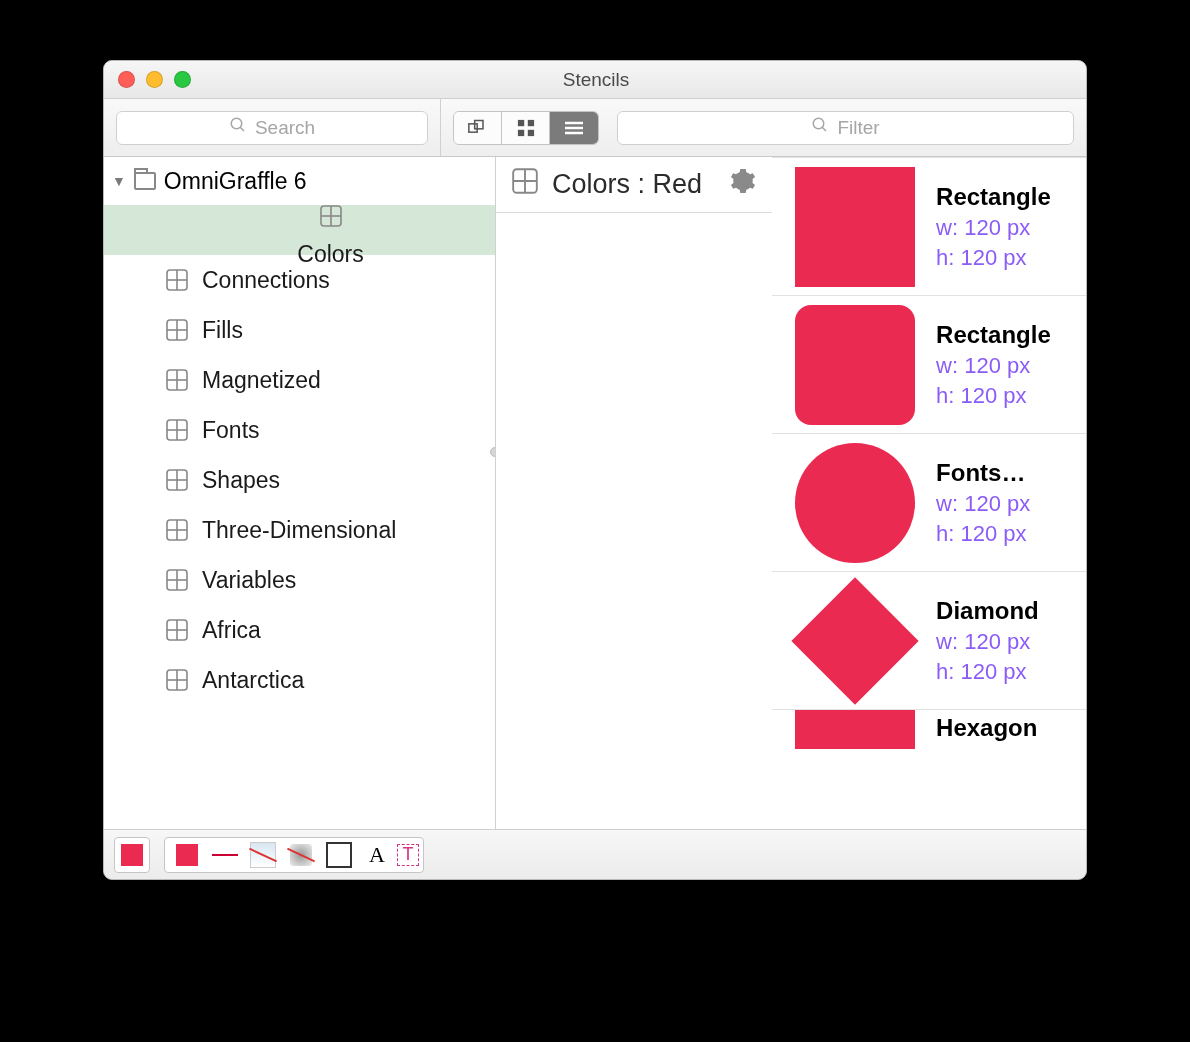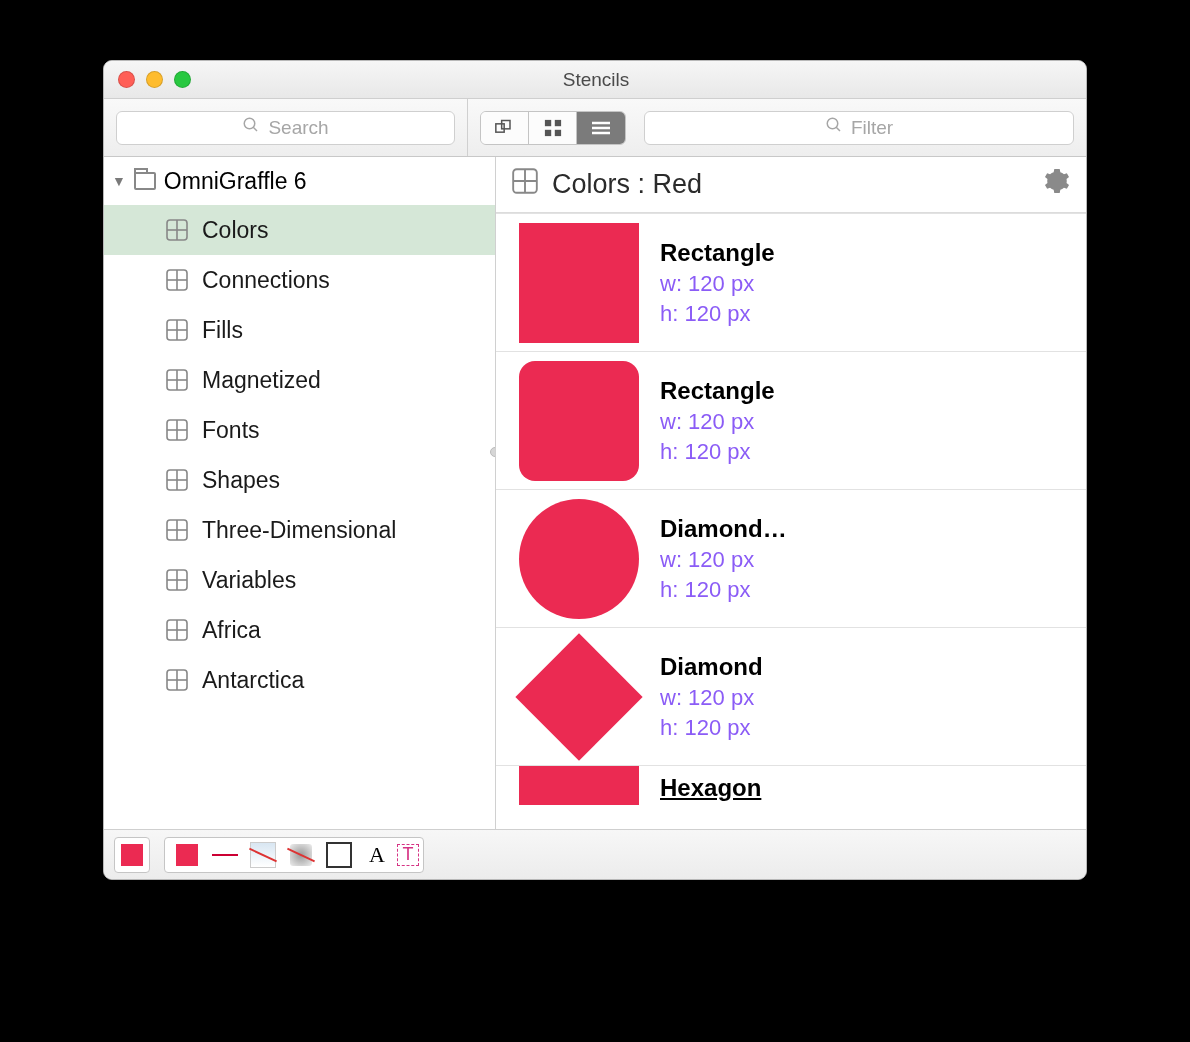--- a/index.html
+++ b/index.html
@@ -50,21 +50,21 @@
     pointer-events: none;
   }
   .toolbar {
     height: 58px;
     background: linear-gradient(#f9f9f9, #eeeeee);
     border-bottom: 1px solid #c8c8c8;
     display: flex;
     align-items: center;
   }
   .tool-left {
-    width: 364px;
+    width: 337px;
     padding: 0 12px;
     display: flex;
     align-items: center;
     height: 100%;
     border-right: 1px solid #d0d0d0;
   }
   .tool-right {
     flex: 1;
     padding: 0 12px;
     display: flex;
@@ -143,35 +143,35 @@
   }
   .tree-item {
     display: flex;
     align-items: center;
     height: 50px;
     padding-left: 62px;
     font-size: 23px;
     color: #1a1a1a;
     gap: 14px;
   }
-  .tree-item.selected { background: #d5e7d7; }
+  .tree-item.selected { background: #d5e7d7; flex-direction: column; }
   .grid-icon svg { display:block; }
   .side-knob {
     position:absolute;
     right:-5px; top:290px;
     width:10px; height:10px;
     border-radius:50%;
     background:#d6d6d6;
     border:1px solid #bbb;
   }
   .main {
     flex: 1;
     background: #fff;
     display: flex;
-    flex-direction: column;
+    flex-direction: row;
     overflow: hidden;
   }
   .main-header {
     height: 56px;
     display: flex;
     align-items: center;
     padding: 0 16px;
     font-size: 27px;
     color: #2b2b2b;
     gap: 14px;
@@ -210,21 +210,21 @@
     content:"";
     position:absolute;
     top:-28px; left:0;
     border-left:60px solid transparent;
     border-right:60px solid transparent;
     border-bottom:28px solid #eb2a52;
   }
   .meta { display:flex; flex-direction:column; gap:4px; }
   .meta .name { font-size:24px; font-weight:700; }
   .meta .dim { font-size:22px; color:#8b5cf6; }
-  .row.partial { height: 40px; overflow:hidden; align-items:center; padding-top:0;text-decoration:underline; }
+  .row.partial { height: 40px; overflow:hidden; align-items:flex-start; padding-top:0; }
   .row.partial .thumb { align-items:flex-start; height:40px; }
   .row.partial .meta { padding-top:4px; }
   .footer {
     height: 50px;
     border-top: 1px solid #cfcfcf;
     background: linear-gradient(#f7f7f7, #ececec);
     display: flex;
     align-items: center;
     padding: 0 10px;
     gap: 14px;
@@ -489,21 +489,21 @@
             <div class="dim">w: 120 px</div>
             <div class="dim">h: 120 px</div>
           </div>
         </div>
 
         <div class="row">
           <div class="thumb">
               <div class="shape circle"></div>
             </div>
           <div class="meta">
-            <div class="name">Diamond…</div>
+            <div class="name">Fonts…</div>
             <div class="dim">w: 120 px</div>
             <div class="dim">h: 120 px</div>
           </div>
         </div>
 
         <div class="row">
           <div class="thumb">
               <div class="shape diamond"></div>
             </div>
           <div class="meta">

